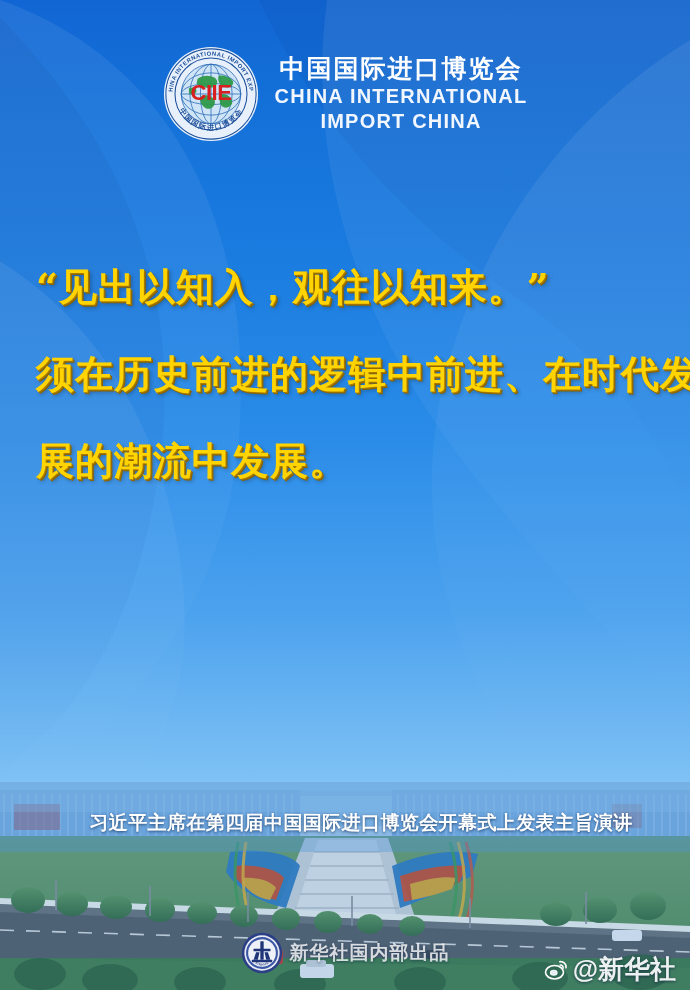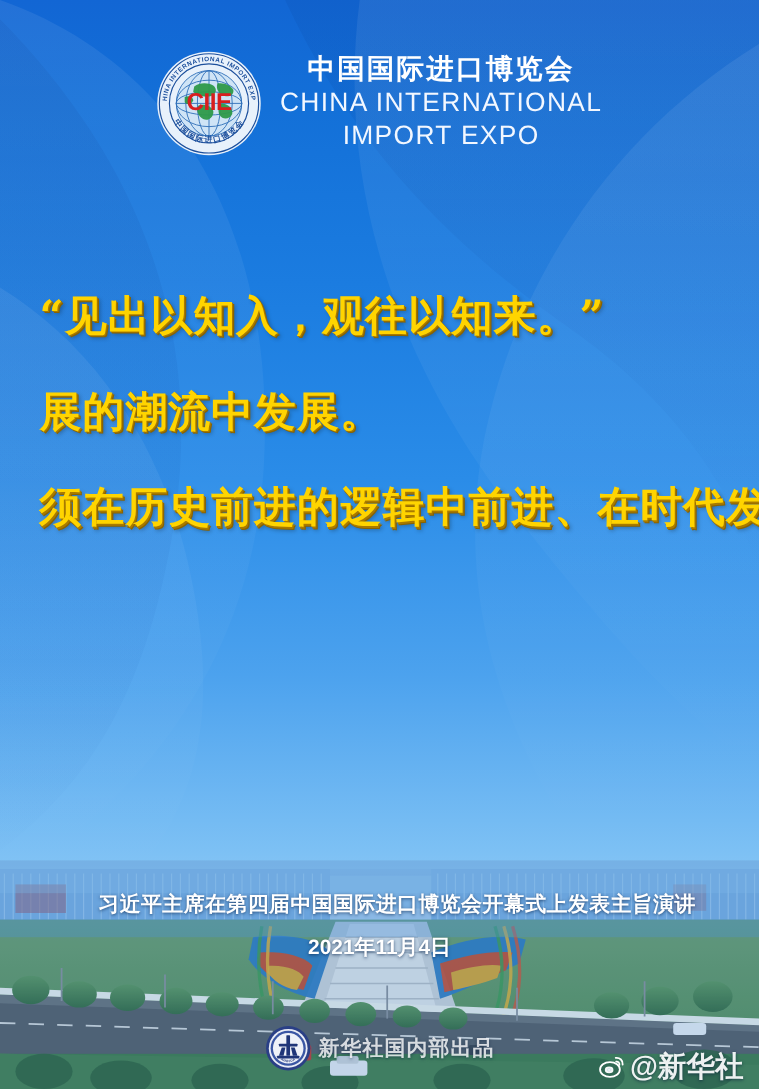--- a/index.html
+++ b/index.html
@@ -42,22 +42,22 @@
   .header-cn {
     color: #ffffff;
     font-size: 25px;
     font-weight: bold;
     letter-spacing: 2px;
     line-height: 1.18;
     white-space: nowrap;
   }
   .header-en1, .header-en2 {
     color: #f2f7ff;
-    font-size: 24px;
-    font-weight: normal;
+    font-size: 20px;
+    font-weight: bold;
     letter-spacing: 1.2px;
     line-height: 1.25;
     white-space: nowrap;
   }
 
   
   .quote {
     position: absolute;
     top: 268px; left: 0; right: 0;
     padding: 0 36px;
@@ -217,28 +217,28 @@
         </text>
         <text font-family="DejaVu Sans, sans-serif" font-size="7.6" font-weight="bold" fill="#1c4f9c" letter-spacing="1.4">
           <textPath href="#arcBot" startOffset="50%" text-anchor="middle">中国国际进口博览会</textPath>
         </text>
       </svg>
     </div>
 
     <div class="header-text">
       <div class="header-cn">中国国际进口博览会</div>
       <div class="header-en1">CHINA INTERNATIONAL</div>
-      <div class="header-en2">IMPORT EXPO</div>
+      <div class="header-en2">IMPORT CHINA</div>
     </div>
   </div>
 
   <div class="quote">
     <div class="quote-line">“见出以知入，观往以知来。”</div>
+    <div class="quote-line">须在历史前进的逻辑中前进、在时代发</div>
     <div class="quote-line">展的潮流中发展。</div>
-    <div class="quote-line">须在历史前进的逻辑中前进、在时代发</div>
   </div>
 
   <div class="photo">
     <svg viewBox="0 0 690 208" preserveAspectRatio="none" aria-hidden="true">
       <defs>
         <linearGradient id="skyG" x1="0" y1="0" x2="0" y2="1">
           <stop offset="0%" stop-color="#9fccef"></stop>
           <stop offset="100%" stop-color="#b6d9f2"></stop>
         </linearGradient>
         <linearGradient id="bldG" x1="0" y1="0" x2="0" y2="1">
@@ -436,21 +436,20 @@
       </g>
 
       <rect x="0" y="0" width="690" height="208" fill="#2f7fd0" opacity="0.20"></rect>
       <rect x="0" y="0" width="690" height="70" fill="#4a93dd" opacity="0.34"></rect>
       <rect x="0" y="0" width="690" height="30" fill="#7bb6e8" opacity="0.35"></rect>
     </svg>
   </div>
 
   <div class="caption">
     <div class="caption-title">习近平主席在第四届中国国际进口博览会开幕式上发表主旨演讲</div>
-    <div class="caption-date">2021年11月4日</div>
   </div>
 
   <div class="credit">
     <div class="credit-emblem">
       <svg viewBox="0 0 100 100" aria-hidden="true">
         <circle cx="50" cy="50" r="48" fill="#2a3f86"></circle>
         <circle cx="50" cy="50" r="42" fill="#e9ecf5"></circle>
         <circle cx="50" cy="50" r="38" fill="#3a56a4"></circle>
         <circle cx="50" cy="50" r="33" fill="#eef1f8"></circle>
         <g fill="#1f3578">

